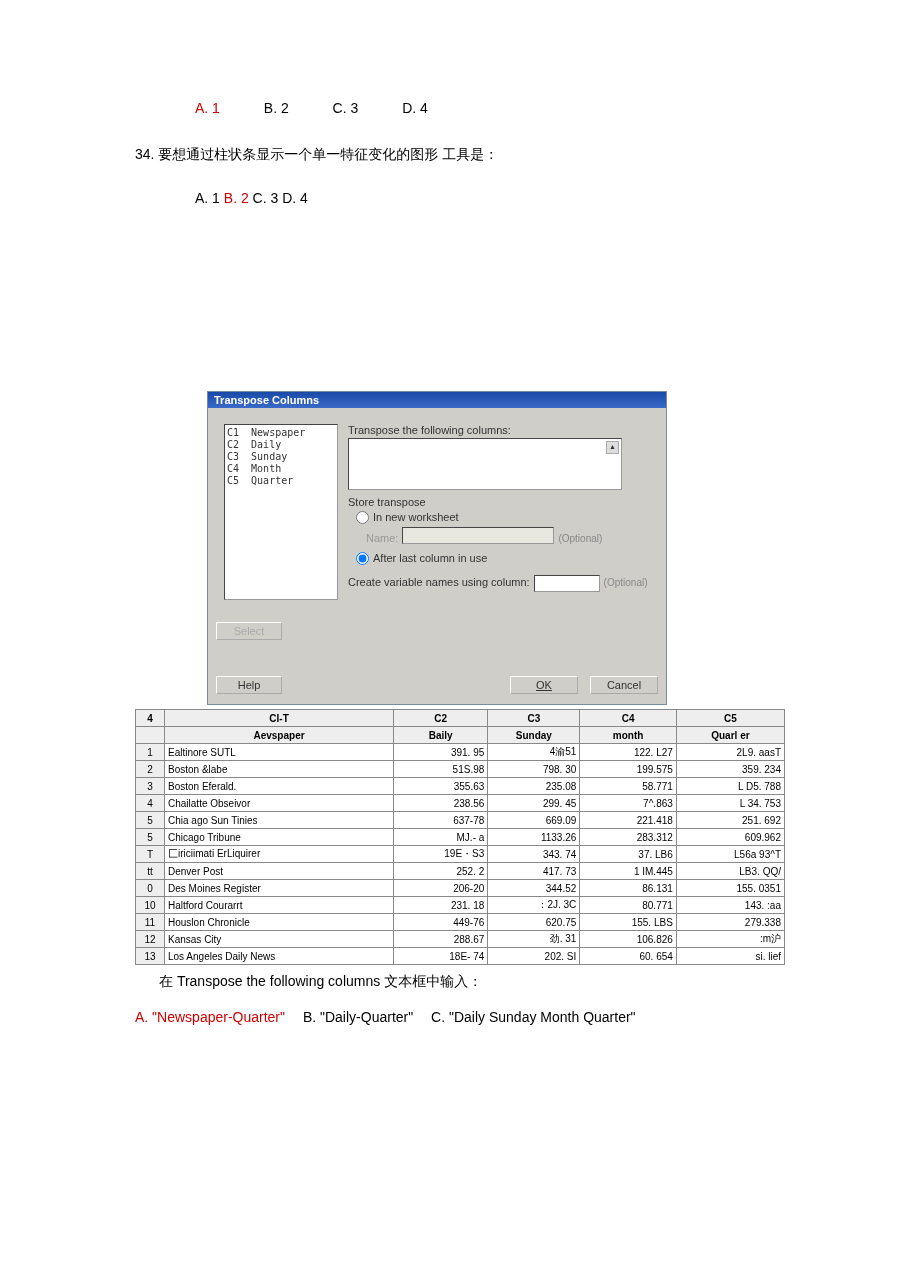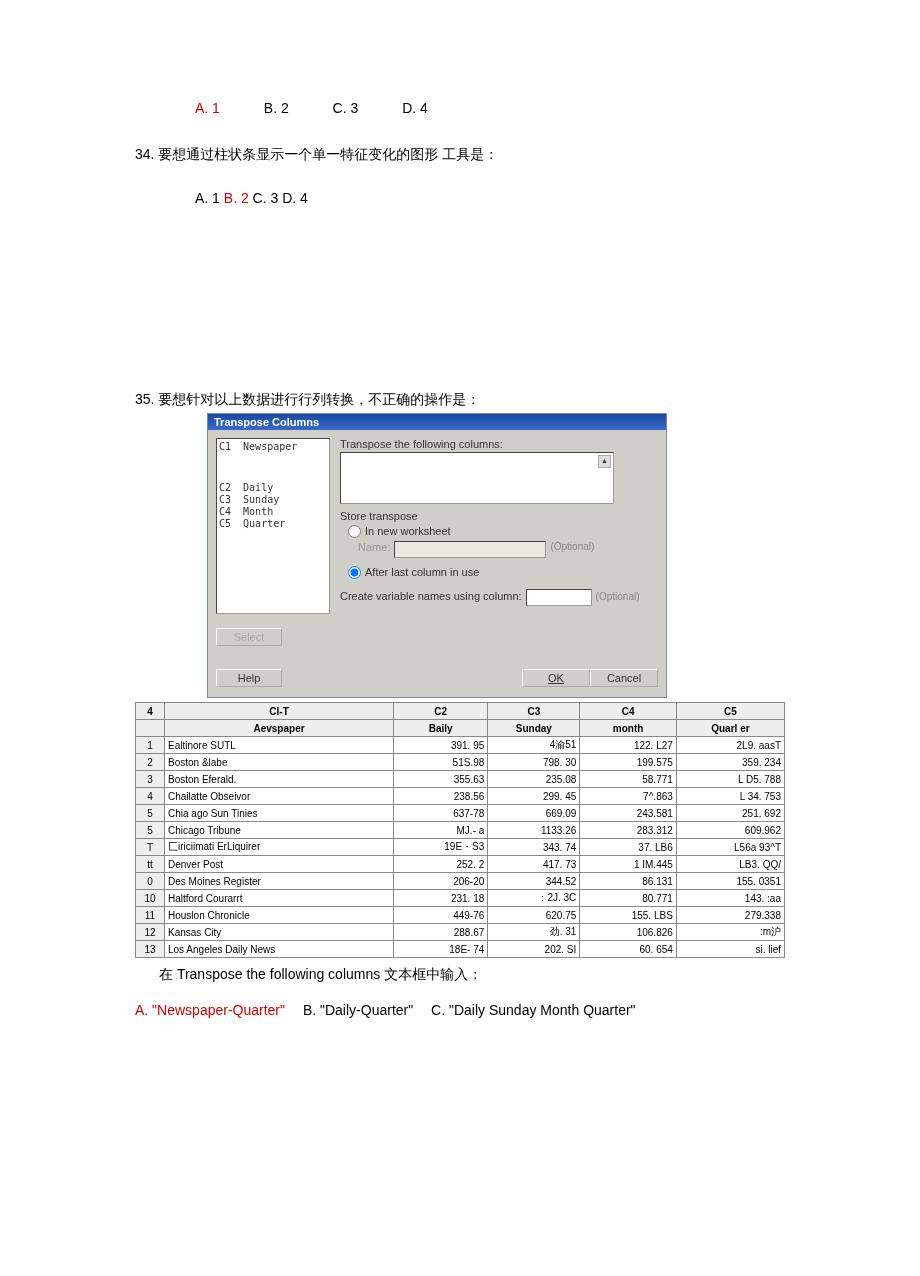--- a/index.html
+++ b/index.html
@@ -4,37 +4,37 @@
 <style>
 body{margin:0;background:#fff;font-family:Arial,"Microsoft YaHei",sans-serif;font-size:14px;color:#000}
 .page{width:920px;min-height:1276px;padding:100px 135px 40px;box-sizing:border-box;position:relative}
 .line{margin:0 0 30px}
 .indent{padding-left:60px}
 .opt{display:inline-block;margin-right:40px}
 .red{color:#c00}
 .q{margin-bottom:15px}
 .dialog{width:458px;margin-left:72px;background:#cfcec8;border:1px solid #7a8aa0;font-family:Tahoma,sans-serif;font-size:11px;color:#333}
 .titlebar{background:linear-gradient(#1a4aa8,#3a6ac8);color:#fff;font-weight:bold;font-size:11px;padding:2px 6px}
-.dlgbody{display:flex;padding:8px}
+.dlgbody{display:flex;padding:16px}
 .listbox{width:108px;height:170px;background:#fff;border:1px inset #999;padding:2px;font-family:monospace;font-size:10px;line-height:12px}
 .right{flex:1;padding-left:10px}
 .lbl{font-size:11px;color:#333;margin-bottom:2px}
 .bigtext{width:272px;height:50px;background:#fff;border:1px inset #999;margin-bottom:6px;position:relative}
 .scrollbit{position:absolute;right:2px;top:2px;width:11px;height:11px;background:#ddd;border:1px solid #aaa;font-size:7px;text-align:center;line-height:9px}
 .radio{margin:3px 0;display:flex;align-items:flex-start}
 .radio input{margin:0 4px 0 8px}
-.nmrow{display:flex;align-items:flex-start;margin:2px 0 8px 18px}
+.nmrow{display:flex;align-items:flex-end;margin:2px 0 8px 18px}
 .nmin{border:1px inset #999;background:#e8e8e0;width:150px;height:15px;margin:0 4px}
 .optxt{color:#888;font-size:10px}
 .inp2{border:1px inset #999;background:#fff;width:64px;height:15px;display:inline-block;margin:0 4px;vertical-align:middle}
 .btns{display:flex;padding:6px 8px 10px;justify-content:space-between}
 .btn{border:1px outset #fff;background:#cfcec8;padding:2px 0;font-size:11px;text-align:center}
 .btn-sel{width:64px;color:#aaa}
 .btn-h{width:64px}
-.btnrow{display:flex;}
+.btnrow{display:flex;gap:12px}
 .btn-ok,.btn-c{width:66px}
 table.data{border-collapse:collapse;font-size:10px;width:650px;margin-top:4px}
 table.data th,table.data td{border:1px solid #888;padding:1px 3px;height:14px}
 table.data th{background:#eee;font-weight:bold;text-align:center}
 .rownum{width:22px;text-align:center;background:#eee}
 .left{text-align:left}
 .rt{text-align:right}
 .after{margin-top:8px;margin-left:24px}
 </style>
 </head>
@@ -53,31 +53,27 @@
 <span>要想通过柱状条显示一个单一特征变化的图形 工具是：</span>
 <div class="indent" style="margin-top:26px">
 <span>A.  1</span>
 <span class="red">B. 2</span>
 <span>C. 3 D. 4</span>
 </div>
 </div>
 
 <div style="height:170px"></div>
 
-<div class="q" style="margin-bottom:4px">
-<span>35.</span>
-<span>要想针对以上数据进行行列转换，不正确的操作是：</span>
-</div>
 
 <div class="dialog">
 <div class="titlebar">Transpose Columns</div>
 <div class="dlgbody">
 <div class="listbox" id="listbox">
           <div style="white-space: pre;">C1  Newspaper</div>
-          <div style="white-space: pre; margin-top: 29px;">C2  Daily</div>
+          <div style="white-space: pre;">C2  Daily</div>
           <div style="white-space: pre;">C3  Sunday</div>
           <div style="white-space: pre;">C4  Month</div>
           <div style="white-space: pre;">C5  Quarter</div>
         </div>
 <div class="right">
 <div class="lbl">Transpose the following columns:</div>
 <div class="bigtext">
             <div class="scrollbit">▲</div>
           </div>
 <div class="lbl">Store transpose</div>
@@ -91,21 +87,21 @@
             <span class="optxt">(Optional)</span>
           </div>
 <div class="radio">
             <input type="radio" checked="" style="">
             <span>After last column in use</span>
           </div>
 <div style="margin-top:10px"><span>Create variable names using column:</span><span class="inp2"></span><span class="optxt">(Optional)</span></div>
 </div>
 </div>
 <div class="btns">
-<div style="display:flex;flex-direction:column;gap:23px">
+<div style="display:flex;flex-direction:column;gap:36px">
 <div class="btn btn-sel">Select</div>
 <div class="btn btn-h">Help</div>
 </div>
 <div class="btnrow" style="align-self:flex-end">
 <div class="btn btn-ok"><u>OK</u></div>
 <div class="btn btn-c">Cancel</div>
 </div>
 </div>
 </div>
 
@@ -157,21 +153,21 @@
           <td class="rt">238.56</td>
           <td class="rt">299. 45</td>
           <td class="rt">7^.863</td>
           <td class="rt">L 34. 753</td>
         </tr>
         <tr>
           <td class="rownum">5</td>
           <td class="left">Chia ago Sun Tinies</td>
           <td class="rt">637-78</td>
           <td class="rt">669.09</td>
-          <td class="rt">243.581</td>
+          <td class="rt">221.418</td>
           <td class="rt">251. 692</td>
         </tr>
         <tr>
           <td class="rownum">5</td>
           <td class="left">Chicago Tribune</td>
           <td class="rt">MJ.- a</td>
           <td class="rt">1133.26</td>
           <td class="rt">283.312</td>
           <td class="rt">609.962</td>
         </tr>

